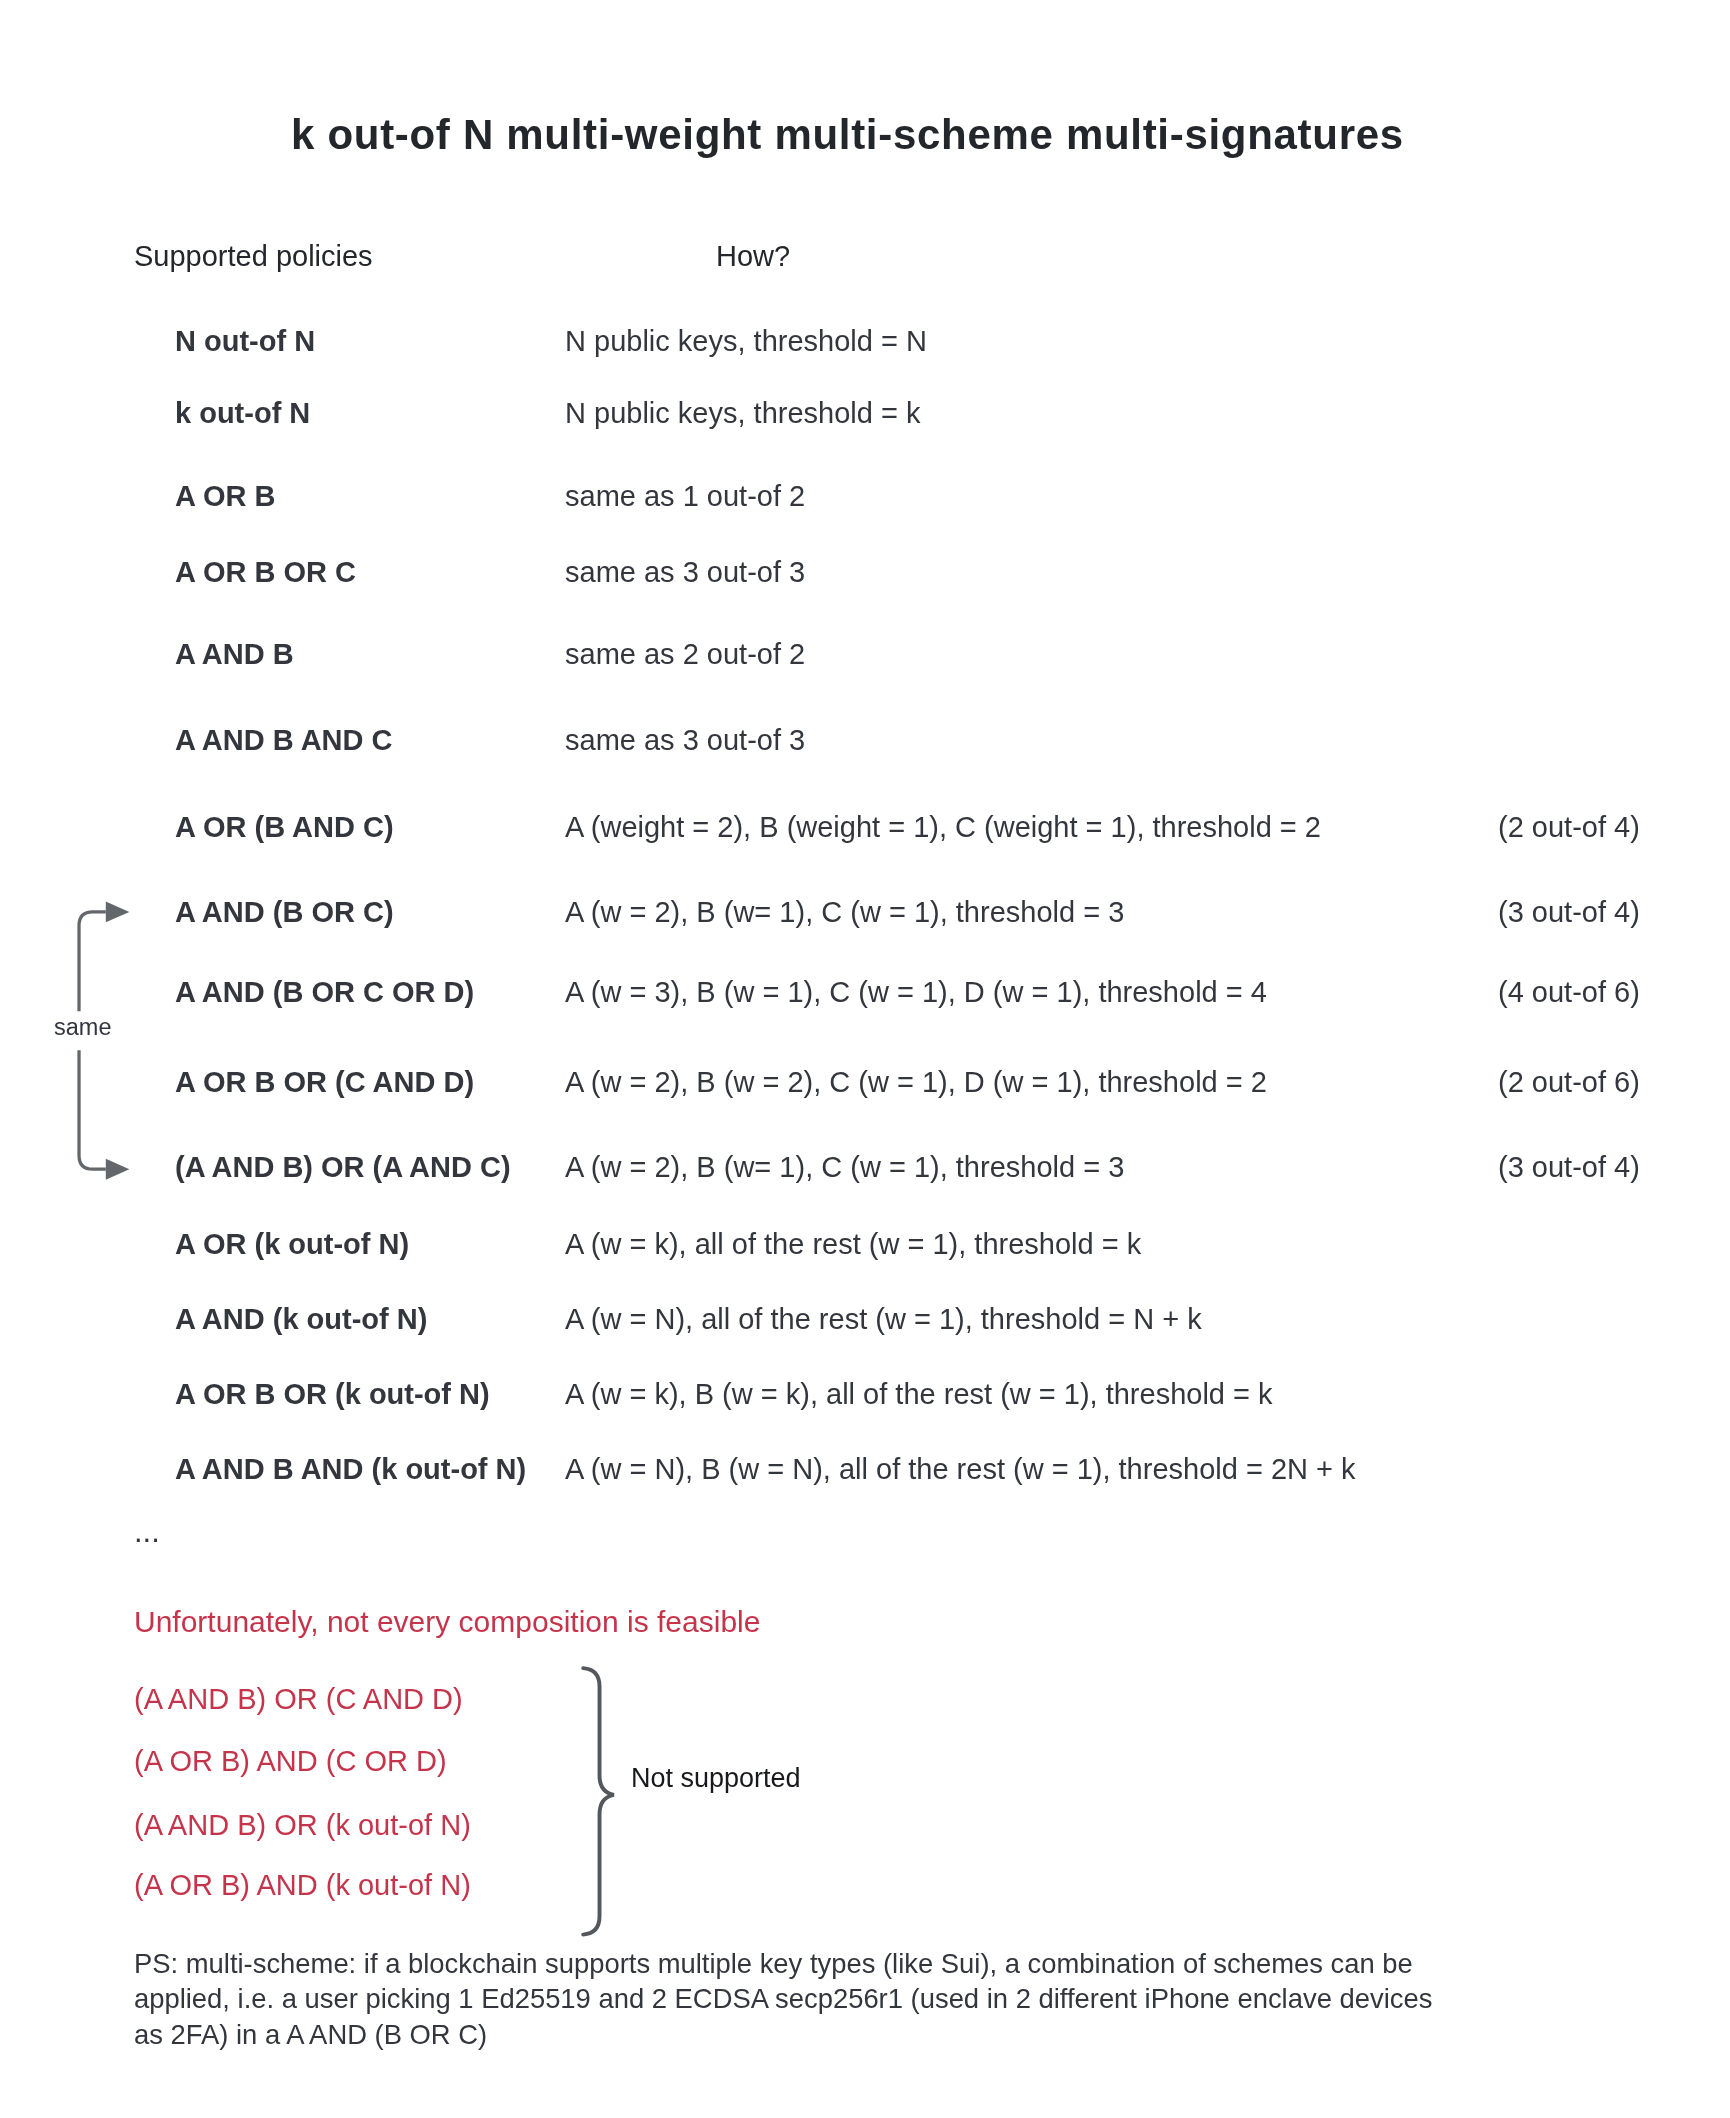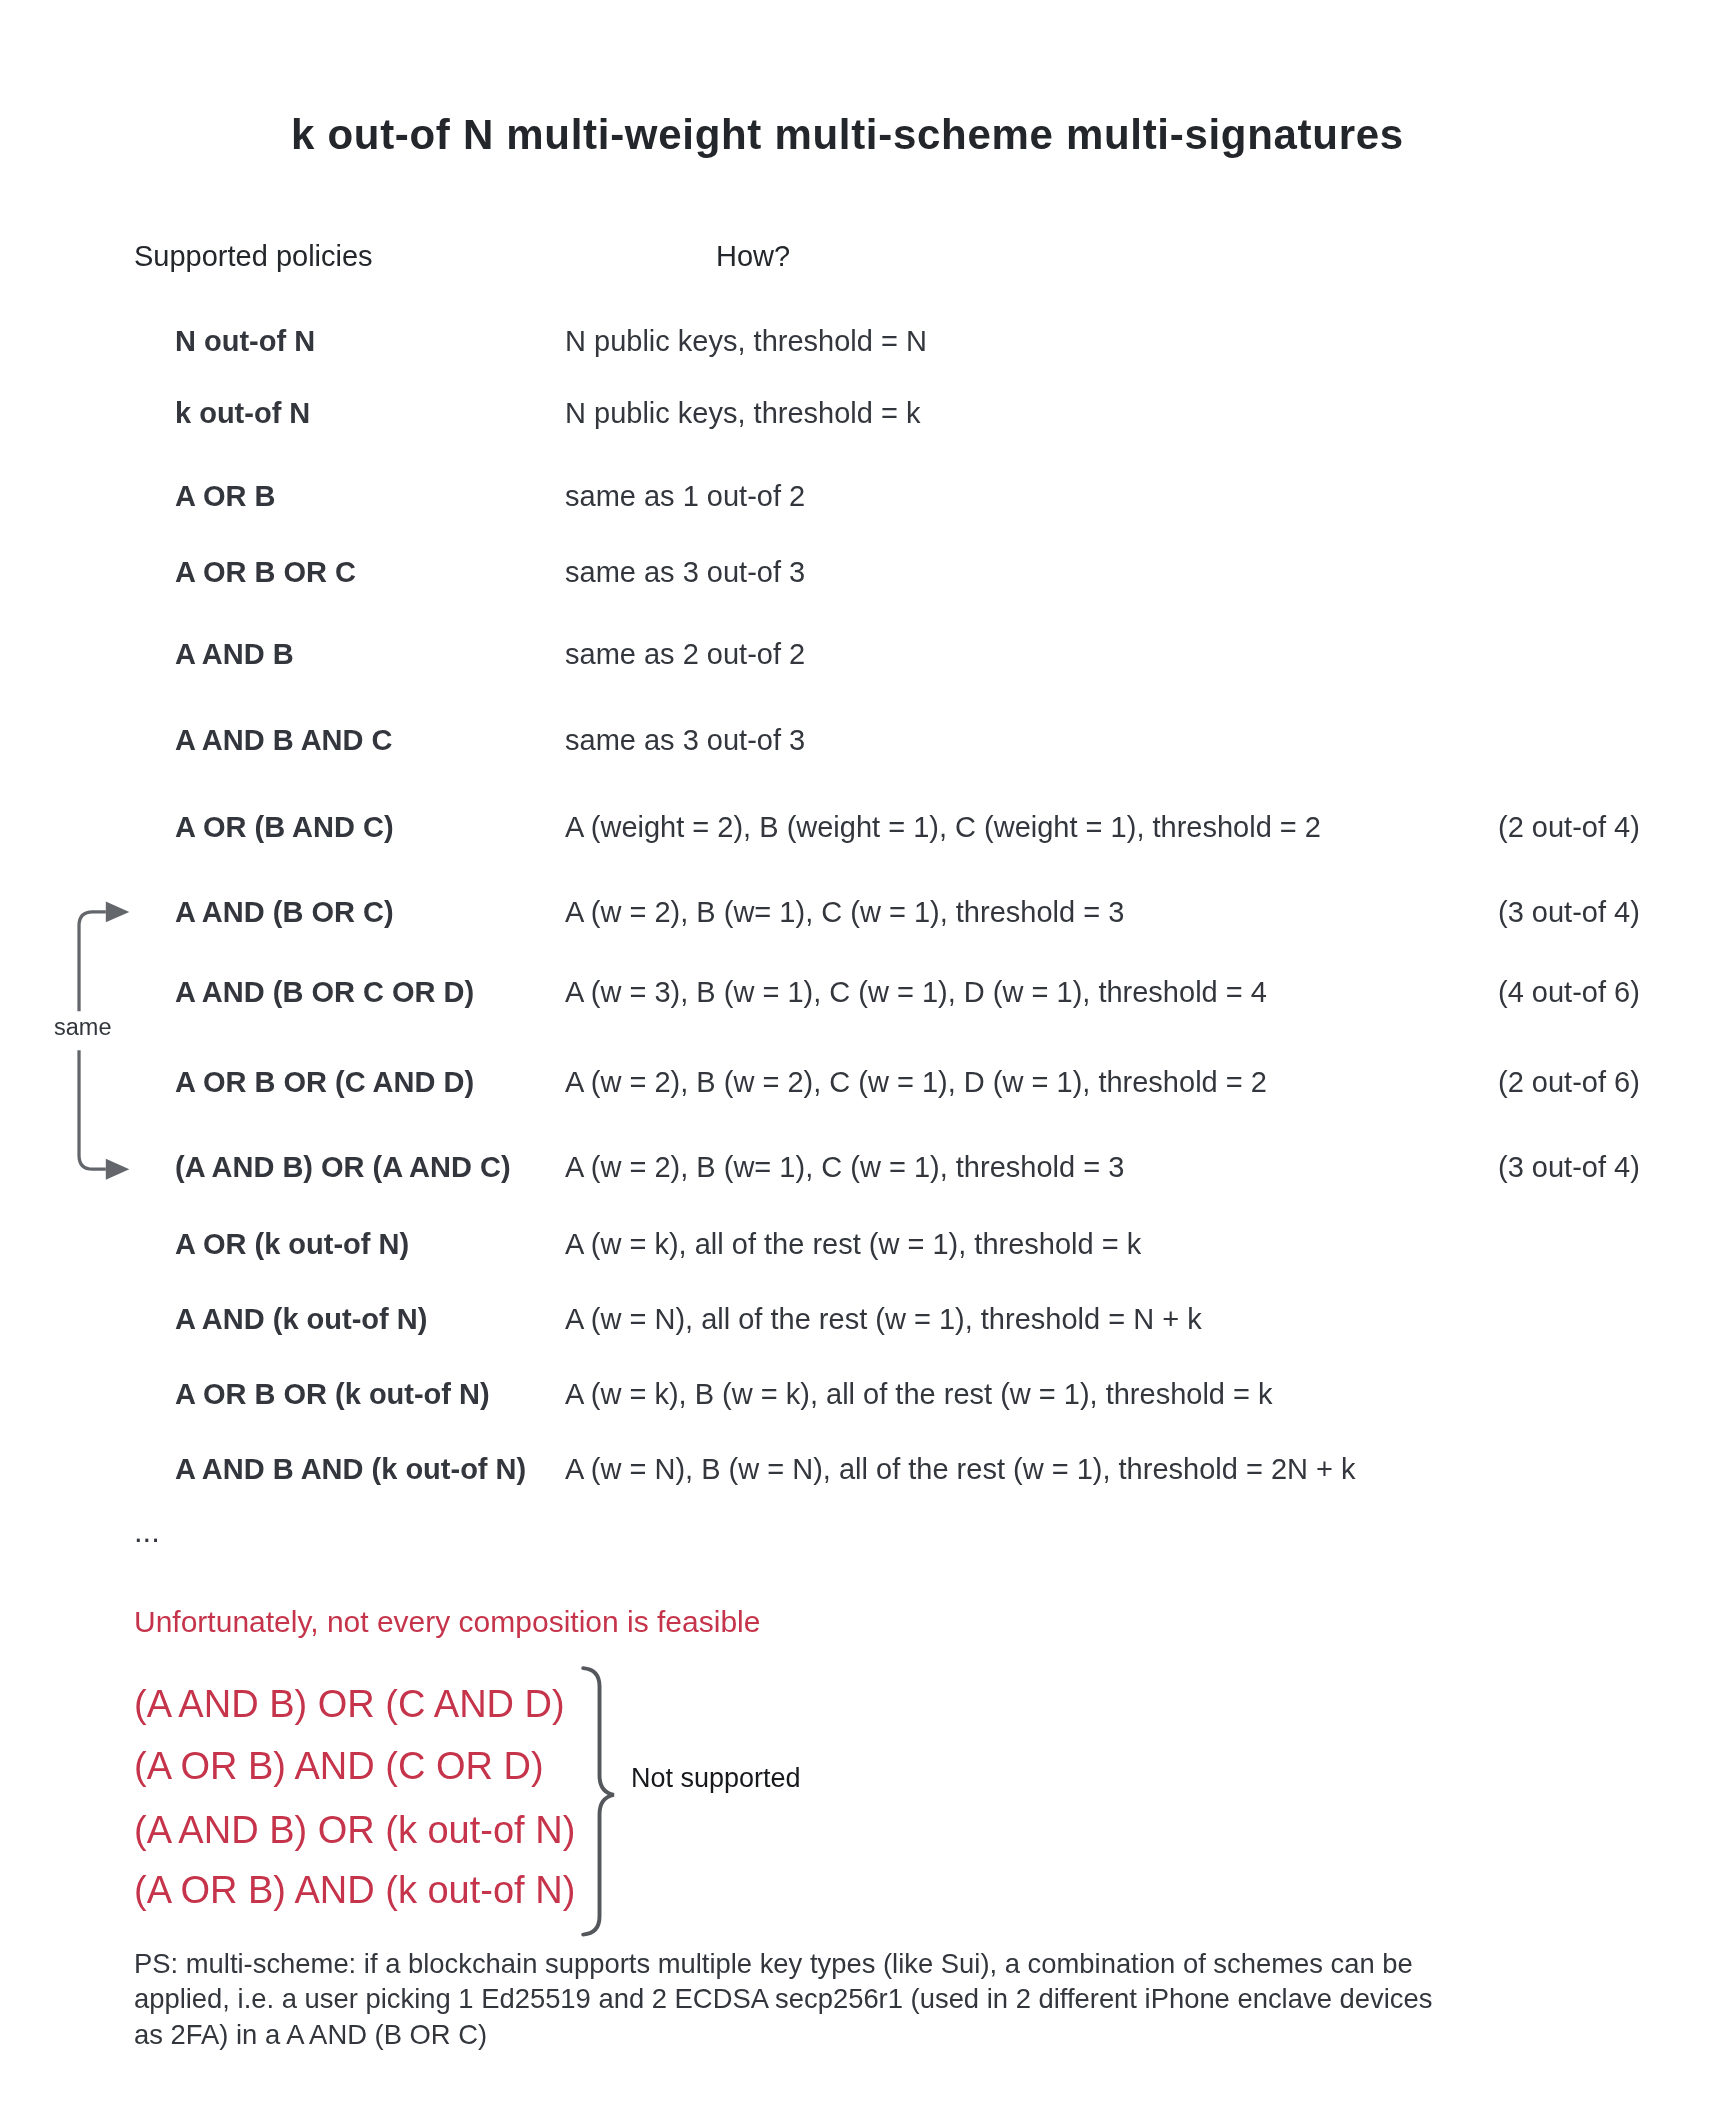--- a/index.html
+++ b/index.html
@@ -16,21 +16,21 @@
     position:relative;overflow:hidden;
   }
   .abs{position:absolute;white-space:nowrap;line-height:1.15;}
   .title{font-size:42px;font-weight:700;color:var(--title);letter-spacing:0.7px;}
   .colhead{font-size:29px;font-weight:400;color:var(--title);}
   .policy{font-size:29px;font-weight:700;color:var(--text);margin-left:40px;}
   .how{font-size:29px;font-weight:400;color:var(--text);}
   .note{font-size:29px;font-weight:400;color:var(--text);}
   .ellipsis{font-size:31px;font-weight:400;color:var(--text);}
   .red-heading{font-size:30px;color:var(--red);}
-  .red-item{font-size:38px;color:var(--red);}
+  .red-item{font-size:29px;color:var(--red);}
   .not-supported{font-size:27px;color:var(--black);}
   .same-label{font-size:23.5px;color:var(--text);}
   .ps-line{font-size:27.4px;color:var(--text);line-height:35px;}
   svg{position:absolute;overflow:visible;}
 </style>
 </head>
 <body style="background: rgb(255, 255, 255);">
 
 <div class="abs title" style="left:291px;top:111px;">k out-of N multi-weight multi-scheme multi-signatures</div>
 

